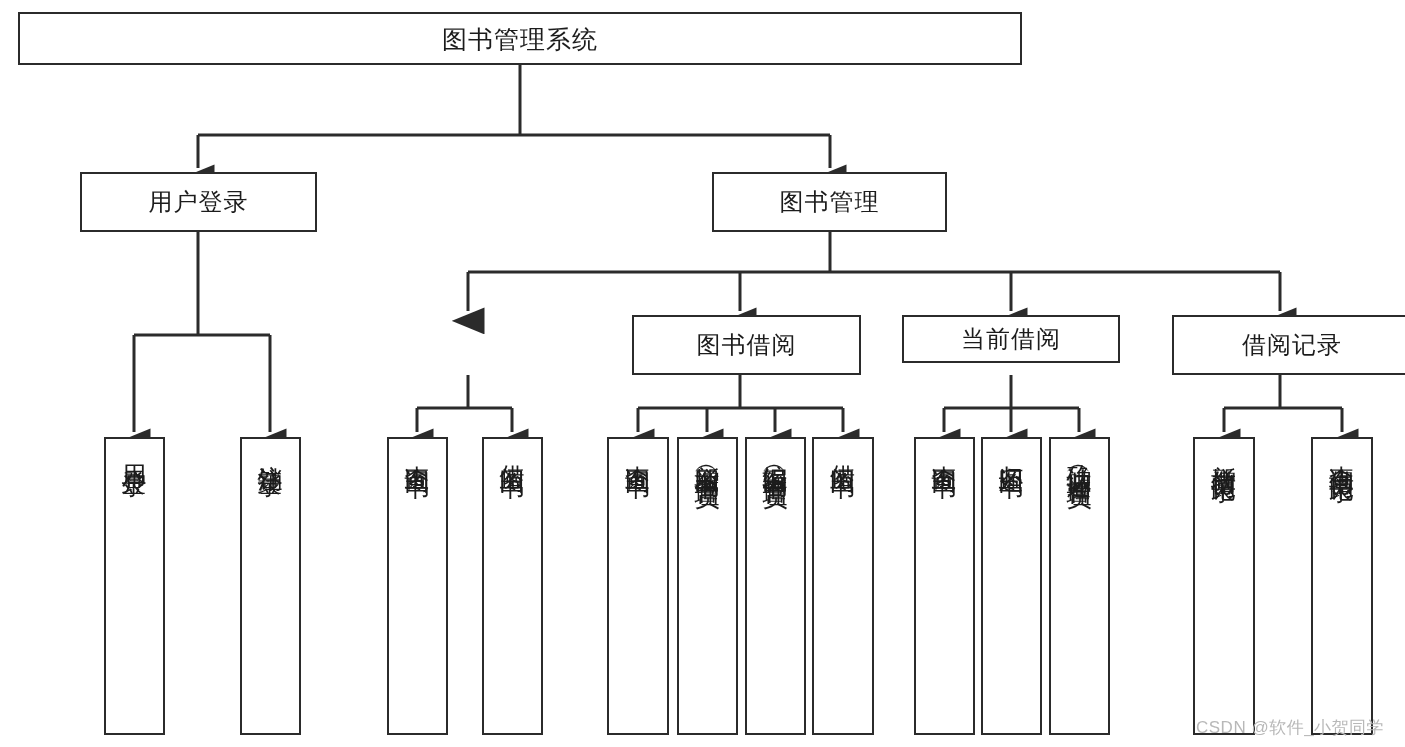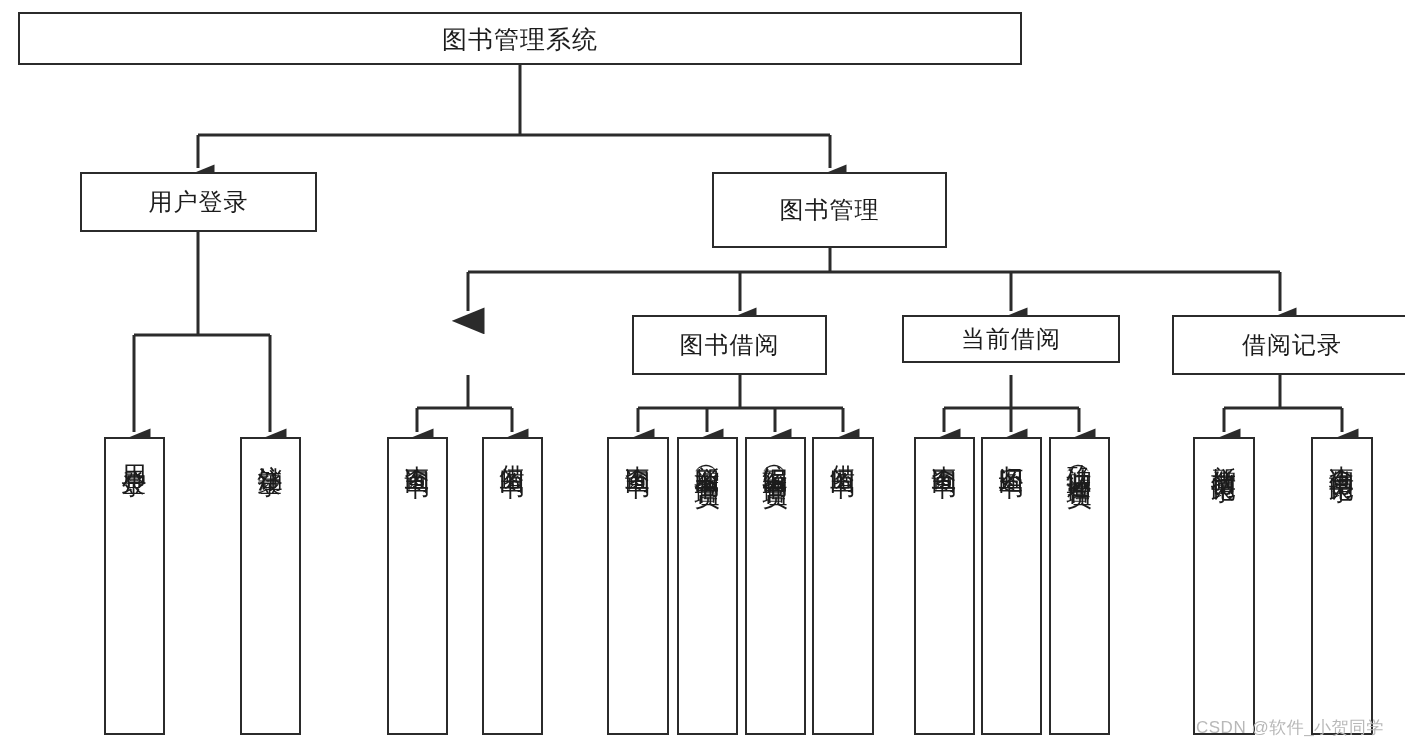--- a/index.html
+++ b/index.html
@@ -122,23 +122,23 @@
       <path d="M1280,375 L1280,408"></path>
       <path d="M1224,408 L1342,408"></path>
       <path d="M1224,408 L1224,432" marker-end="url(#arrow)"></path>
       <path d="M1342,408 L1342,432" marker-end="url(#arrow)"></path>
     </g>
   </svg>
 
   <div class="node node-h node-root" style="left:18px; top:12px; width:1004px; height:53px;">图书管理系统</div>
 
   <div class="node node-h" style="left:80px; top:172px; width:237px; height:60px;">用户登录</div>
-  <div class="node node-h" style="left:712px; top:172px; width:235px; height:76px;">图书管理</div>
+  <div class="node node-h" style="left:712px; top:172px; width:235px; height:60px;">图书管理</div>
 
-  <div class="node node-h" style="left:632px; top:315px; width:195px; height:60px;">图书借阅</div>
+  <div class="node node-h" style="left:632px; top:315px; width:229px; height:60px;">图书借阅</div>
   <div class="node node-h" style="left:902px; top:315px; width:218px; height:48px;">当前借阅</div>
   <div class="node node-h" style="left:1172px; top:315px; width:240px; height:60px;">借阅记录</div>
 
   <div class="node node-v" style="left:104px; top:437px; width:61px; height:298px;">
     <span class="vtext">用户登录</span>
   </div>
   <div class="node node-v" style="left:240px; top:437px; width:61px; height:298px;">
     <span class="vtext">注销登录</span>
   </div>
 

